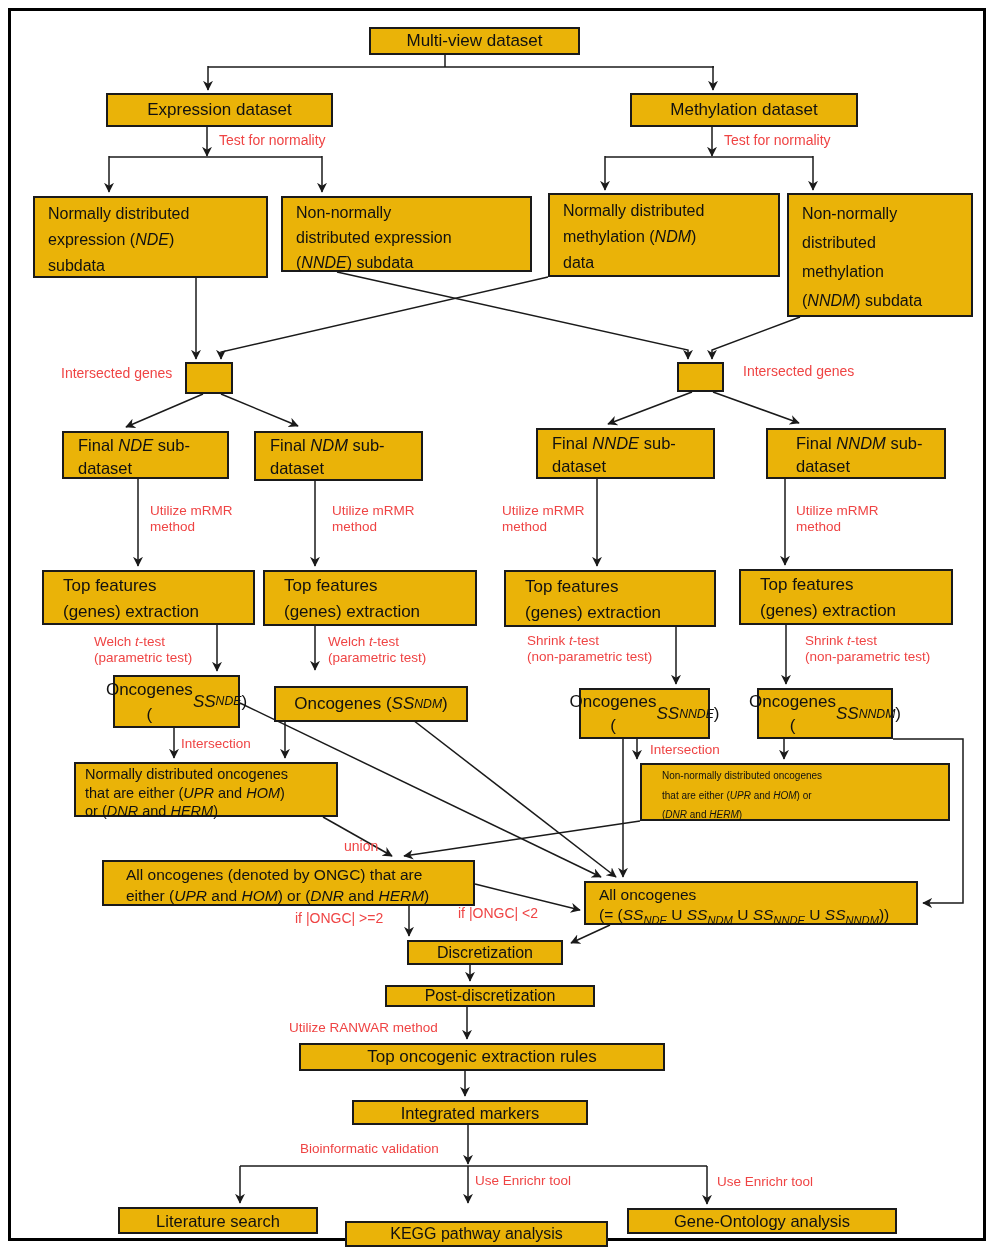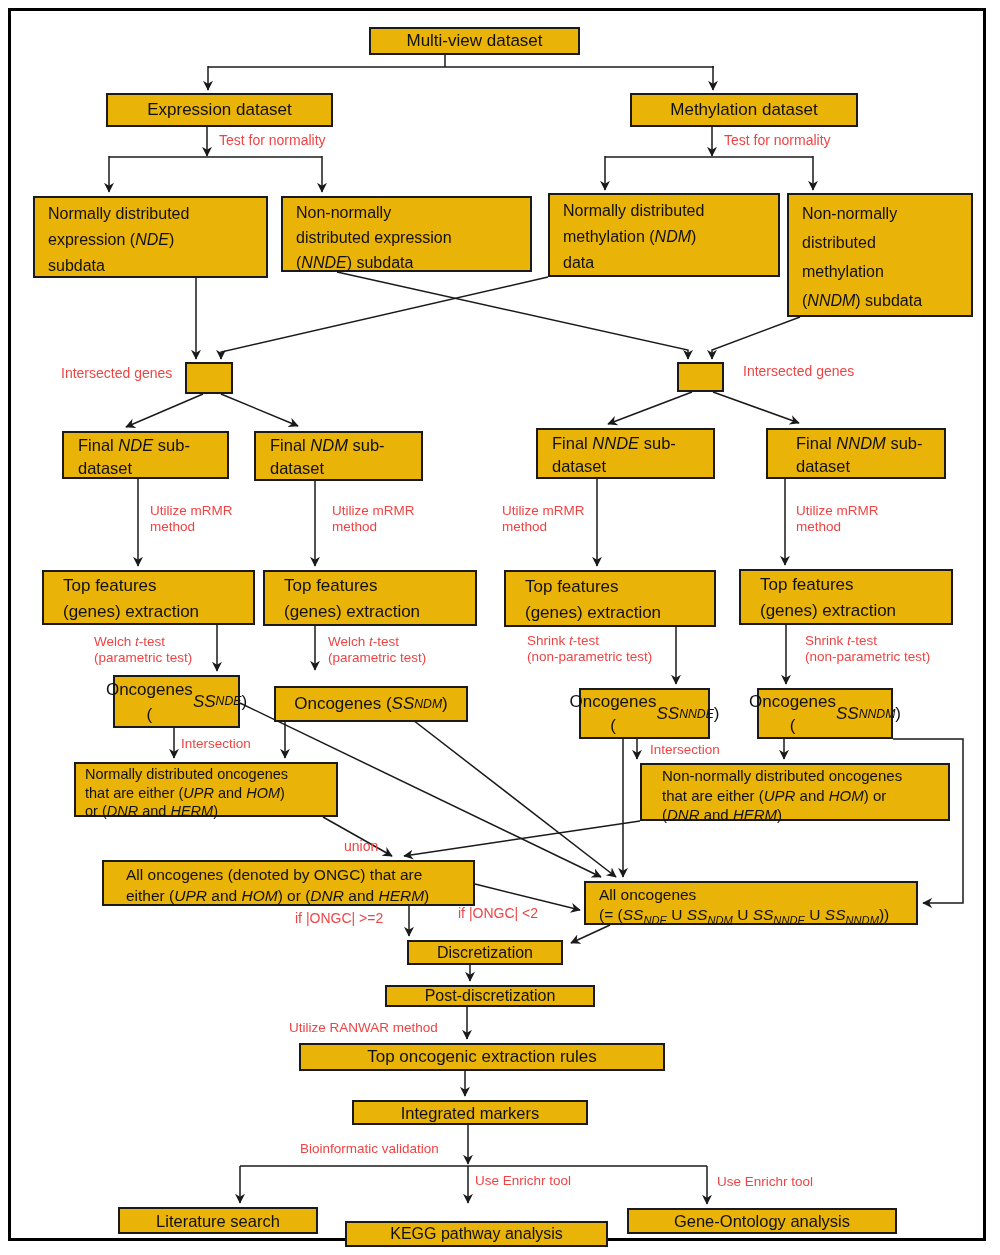--- a/index.html
+++ b/index.html
@@ -103,21 +103,21 @@
       <div class="box left" style="left: 744px; top: 428px; width: 180px; height: 51px; font-size: 16.5px; line-height: 23px; padding: 2px 4px 0px 28px; margin-left: 22px;">Final <i>NNDM</i> sub-<br>dataset</div>
       <div class="box left" style="left: 42px; top: 570px; width: 213px; height: 55px; font-size: 17px; line-height: 26px; padding: 1px 4px 0px 19px;">Top features<br>(genes) extraction</div>
       <div class="box left" style="left: 263px; top: 570px; width: 214px; height: 56px; font-size: 17px; line-height: 26px; padding: 1px 4px 0px 19px;">Top features<br>(genes) extraction</div>
       <div class="box left" style="left: 504px; top: 570px; width: 212px; height: 57px; font-size: 17px; line-height: 26px; padding: 2px 4px 0px 19px;">Top features<br>(genes) extraction</div>
       <div class="box left" style="left: 739px; top: 569px; width: 214px; height: 56px; font-size: 17px; line-height: 26px; padding: 1px 4px 0px 19px;">Top features<br>(genes) extraction</div>
       <div class="box center" style="left: 113px; top: 675px; width: 127px; height: 53px; font-size: 17px; line-height: 25px;">Oncogenes<br>(<i>SS</i><sub>NDE</sub>)</div>
       <div class="box center" style="left: 274px; top: 674px; width: 194px; height: 36px; font-size: 17px; margin-top: 12px;">Oncogenes (<i>SS</i><sub>NDM</sub>)</div>
       <div class="box center" style="left: 579px; top: 688px; width: 131px; height: 51px; font-size: 17px; line-height: 24px;">Oncogenes<br>(<i>SS</i><sub>NNDE</sub>)</div>
       <div class="box center" style="left: 757px; top: 688px; width: 136px; height: 51px; font-size: 17px; line-height: 24px;">Oncogenes<br>(<i>SS</i><sub>NNDM</sub>)</div>
       <div class="box left" style="left: 74px; top: 762px; width: 264px; height: 55px; font-size: 14.5px; line-height: 18.5px; padding: 1px 4px 0px 9px;">Normally distributed oncogenes<br>that are either (<i>UPR</i> and <i>HOM</i>)<br>or (<i>DNR</i> and <i>HERM</i>)</div>
-      <div class="box left" style="left: 640px; top: 763px; width: 310px; height: 58px; font-size: 15px; line-height: 19.5px; padding: 1px 4px 16px 20px;">Non-normally distributed oncogenes<br>that are either (<i>UPR</i> and <i>HOM</i>) or<br>(<i>DNR</i> and <i>HERM</i>)</div>
+      <div class="box left" style="left: 640px; top: 763px; width: 310px; height: 58px; font-size: 10px; line-height: 19.5px; padding: 1px 4px 16px 20px;">Non-normally distributed oncogenes<br>that are either (<i>UPR</i> and <i>HOM</i>) or<br>(<i>DNR</i> and <i>HERM</i>)</div>
       <div class="box left" style="left: 102px; top: 860px; width: 373px; height: 46px; font-size: 15.5px; line-height: 21px; padding: 2px 4px 0px 22px;">All oncogenes (denoted by ONGC) that are<br>either (<i>UPR</i> and <i>HOM</i>) or (<i>DNR</i> and <i>HERM</i>)</div>
       <div class="box left" style="left: 584px; top: 881px; width: 334px; height: 44px; font-size: 15.5px; line-height: 20px; padding: 2px 4px 0px 13px;">All oncogenes<br>(= (<i>SS</i><sub>NDE</sub> U <i>SS</i><sub>NDM</sub> U <i>SS</i><sub>NNDE</sub> U <i>SS</i><sub>NNDM</sub>))</div>
       <div class="box center" style="left: 407px; top: 940px; width: 156px; height: 25px; font-size: 16px;">Discretization</div>
       <div class="box center" style="left: 385px; top: 985px; width: 210px; height: 22px; font-size: 16px;">Post-discretization</div>
       <div class="box center" style="left: 299px; top: 1043px; width: 366px; height: 28px; font-size: 17px;">Top oncogenic extraction rules</div>
       <div class="box center" style="left: 352px; top: 1100px; width: 236px; height: 25px; font-size: 16.5px;">Integrated markers</div>
       <div class="box center" style="left: 118px; top: 1207px; width: 200px; height: 27px; font-size: 16.5px;">Literature search</div>
       <div class="box center" style="left: 345px; top: 1221px; width: 263px; height: 26px; font-size: 16px;">KEGG pathway analysis</div>
       <div class="box center" style="left: 627px; top: 1208px; width: 270px; height: 26px; font-size: 16.5px;">Gene-Ontology analysis</div>
     </div>

